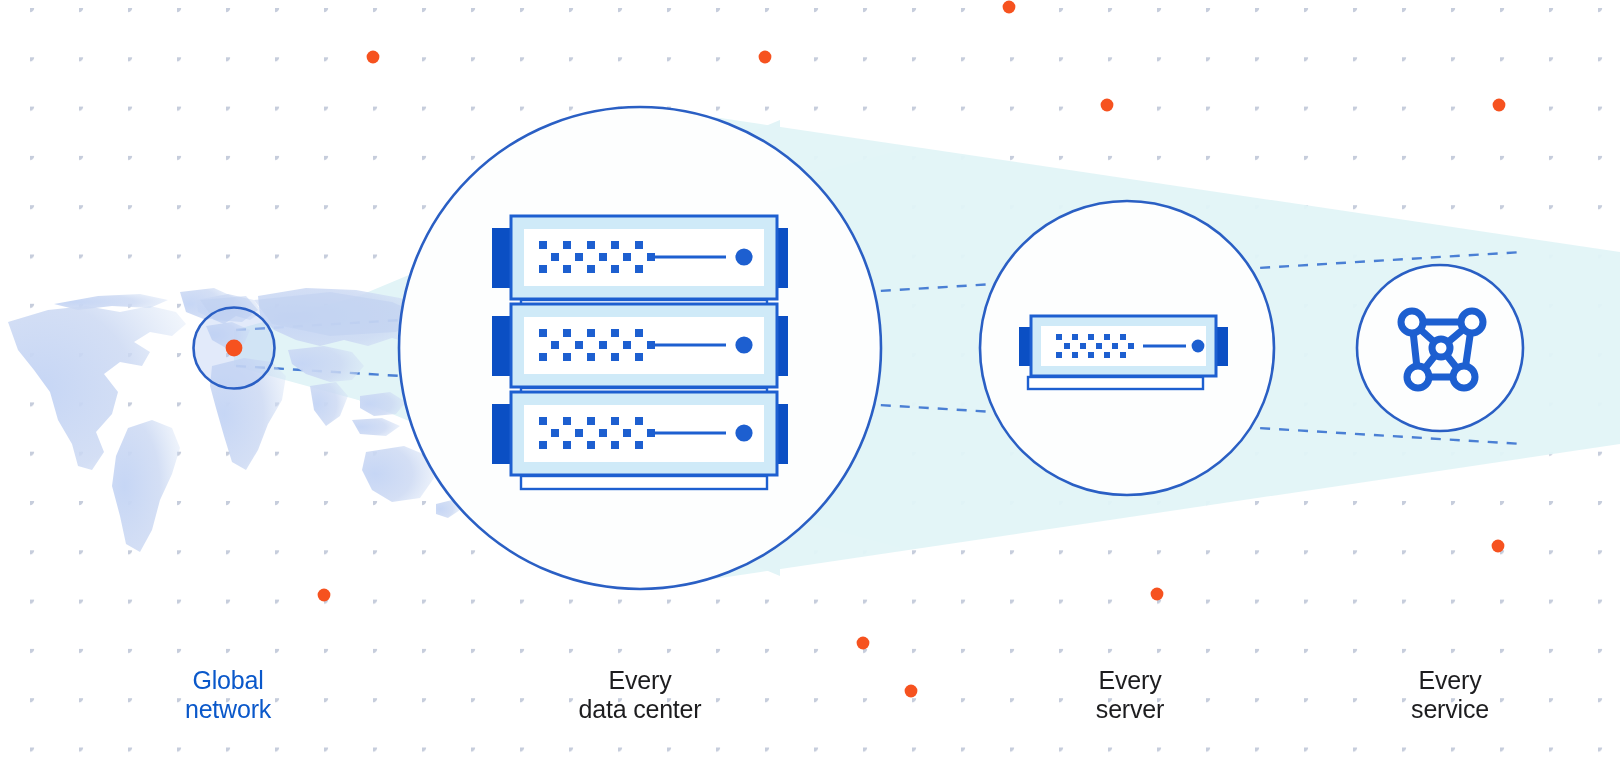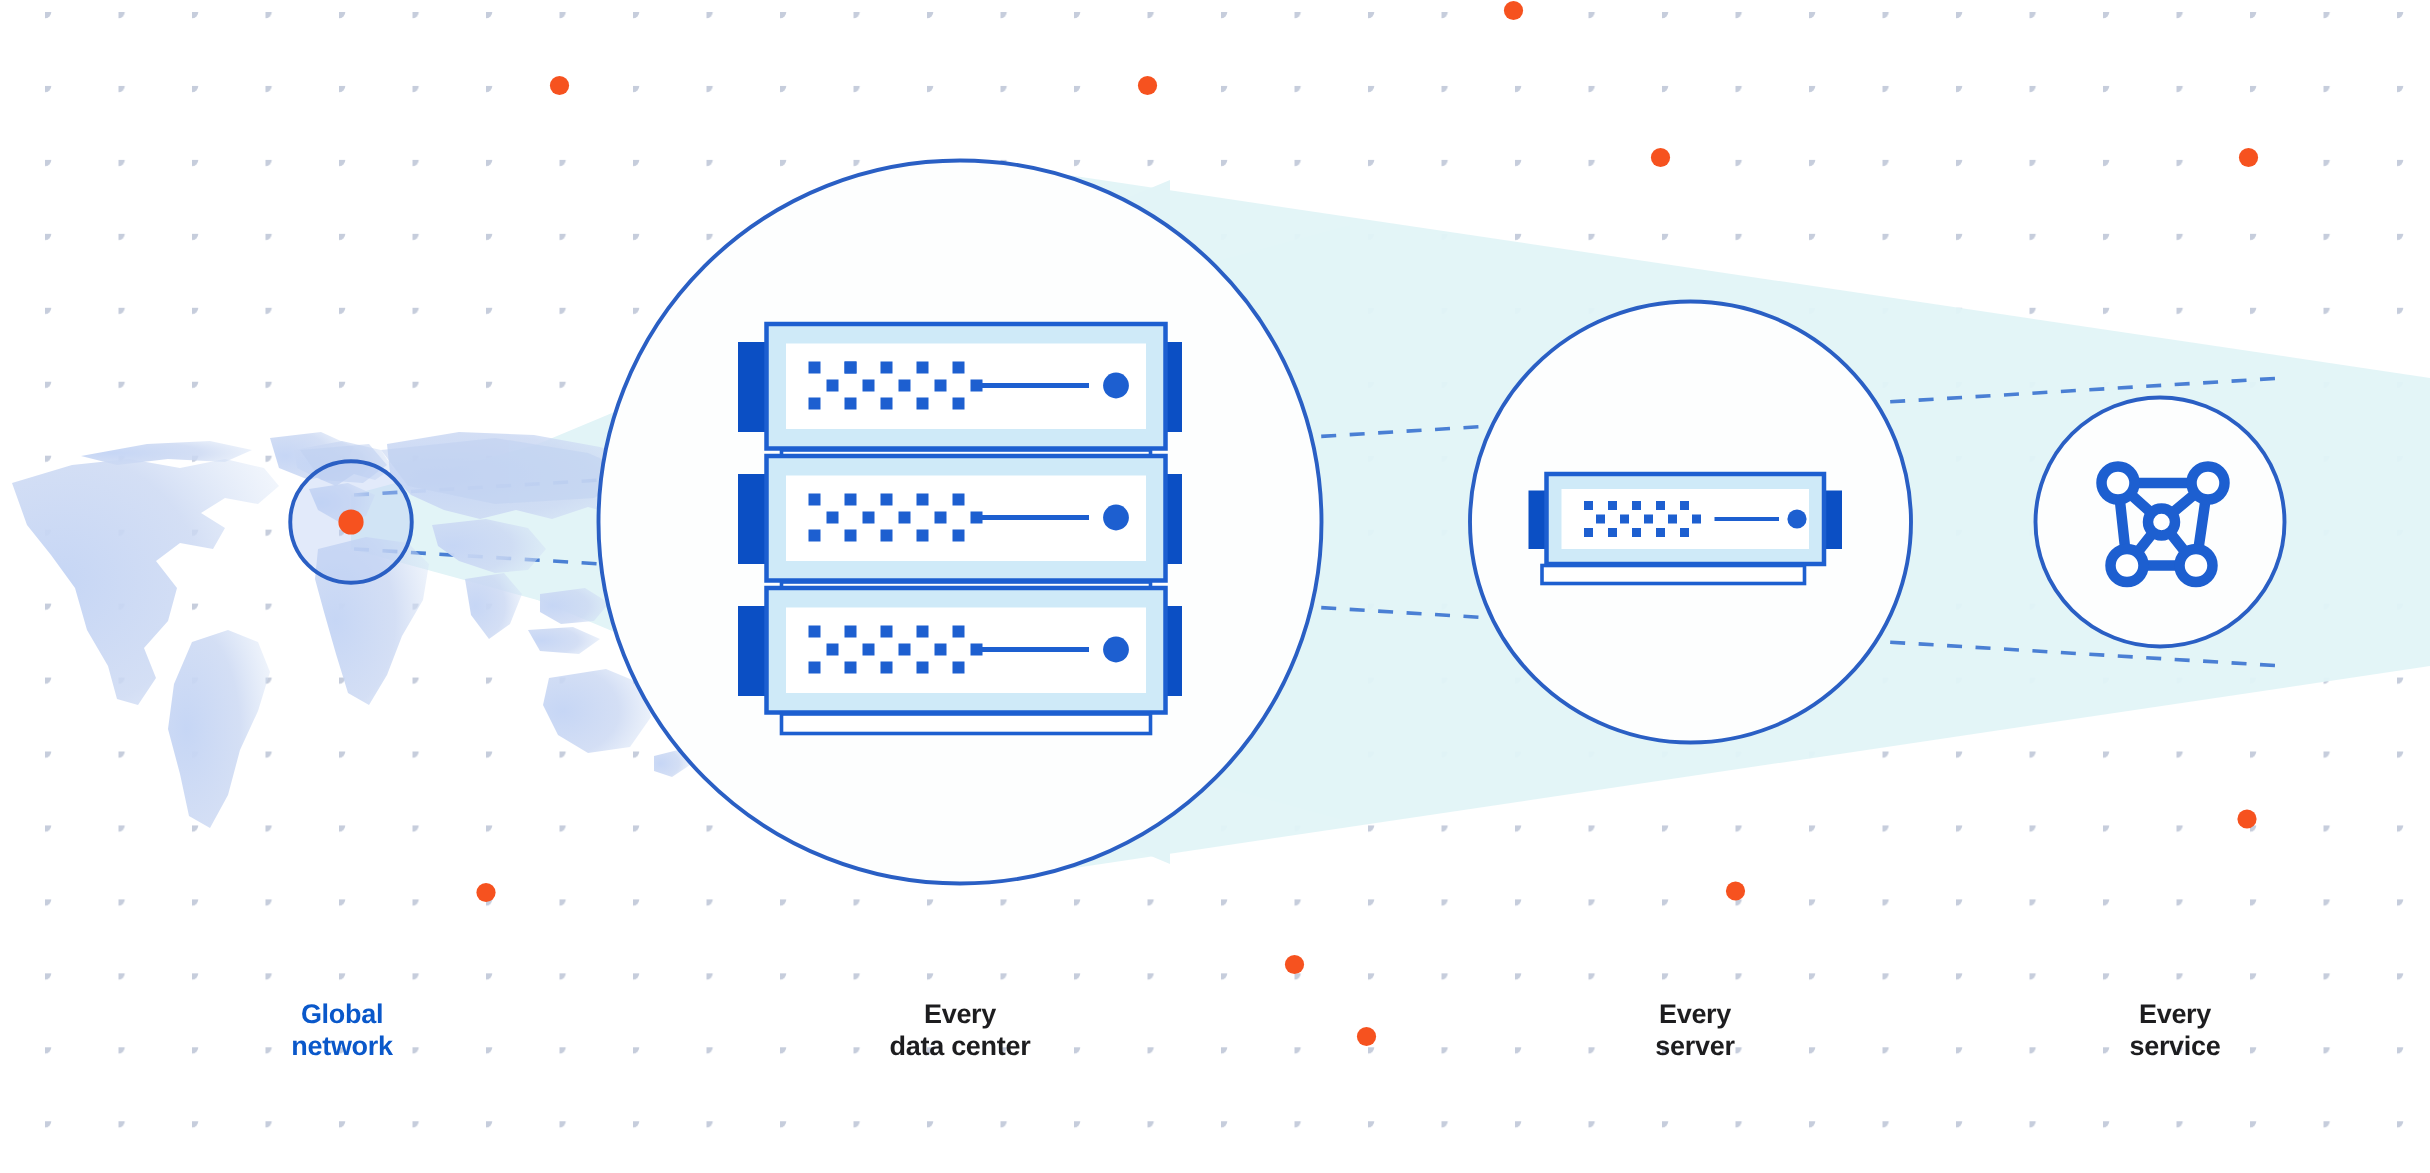--- a/index.html
+++ b/index.html
@@ -23,22 +23,22 @@
     position: absolute;
     inset: 0;
     width: 1620px;
     height: 782px;
     display: block;
   }
   .lbl {
     position: absolute;
     text-align: center;
     line-height: 1.17;
-    font-size: 18px;
-    font-weight: 700;
+    font-size: 25px;
+    font-weight: 400;
     letter-spacing: -0.2px;
     white-space: pre-line;
     pointer-events: none;
   }
   #label-global   { left:  86px; top: 666px; width: 284px; color: #0a58ca; }
   #label-dc       { left: 498px; top: 666px; width: 284px; color: #1d1d1f; }
   #label-server   { left: 988px; top: 666px; width: 284px; color: #1d1d1f; }
   #label-service  { left: 1308px; top: 666px; width: 284px; color: #1d1d1f; }
 </style>
 </head>

